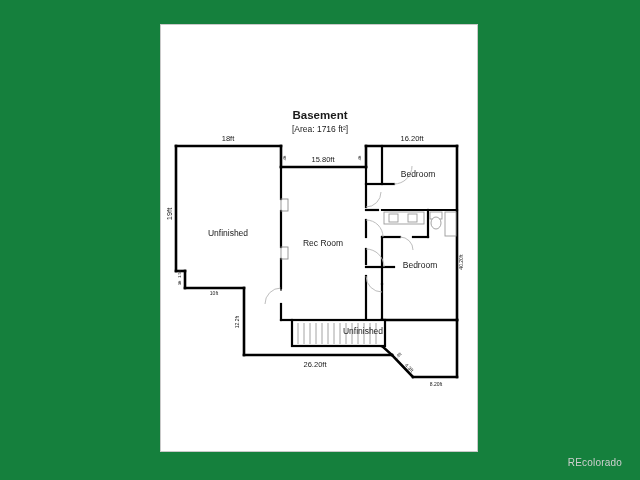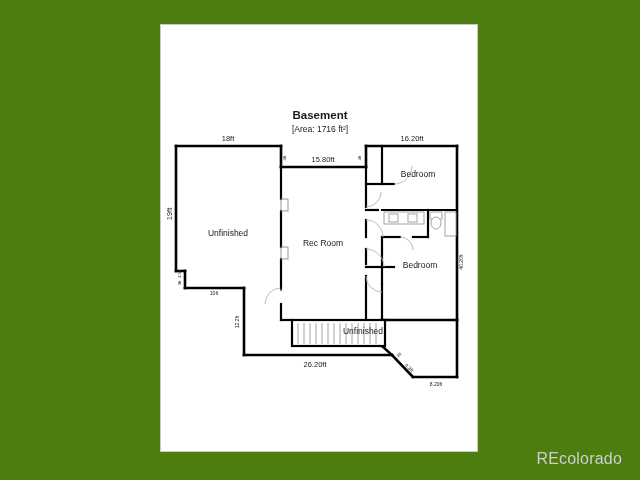--- a/index.html
+++ b/index.html
@@ -12,21 +12,21 @@
     height: 480px;
     font-family: "Liberation Sans", sans-serif;
     position: relative;
     overflow: hidden;
   }
   #page {
     position: absolute;
     left: 0; top: 0;
     width: 640px;
     height: 480px;
-    background: #4d7c0f;
+    background: #15803d;
   }
   .frame {
     position: absolute;
     left: 160px;
     top: 24px;
     width: 318px;
     height: 428px;
     border: 1.5px solid #c9c9c9;
     background: #ffffff;
     box-sizing: border-box;
@@ -35,21 +35,21 @@
     position: absolute;
     left: 160px;
     top: 24px;
     width: 318px;
     height: 428px;
   }
   .watermark {
     position: absolute;
     right: 18px;
     bottom: 12px;
-    font-size: 16px;
+    font-size: 10px;
     color: #cfcfcf;
     letter-spacing: 0.2px;
     font-family: "Liberation Sans", sans-serif;
   }
   text {
     font-family: "Liberation Sans", sans-serif;
     fill: #1a1a1a;
   }
   .t-title {
     font-size: 11.5px;

